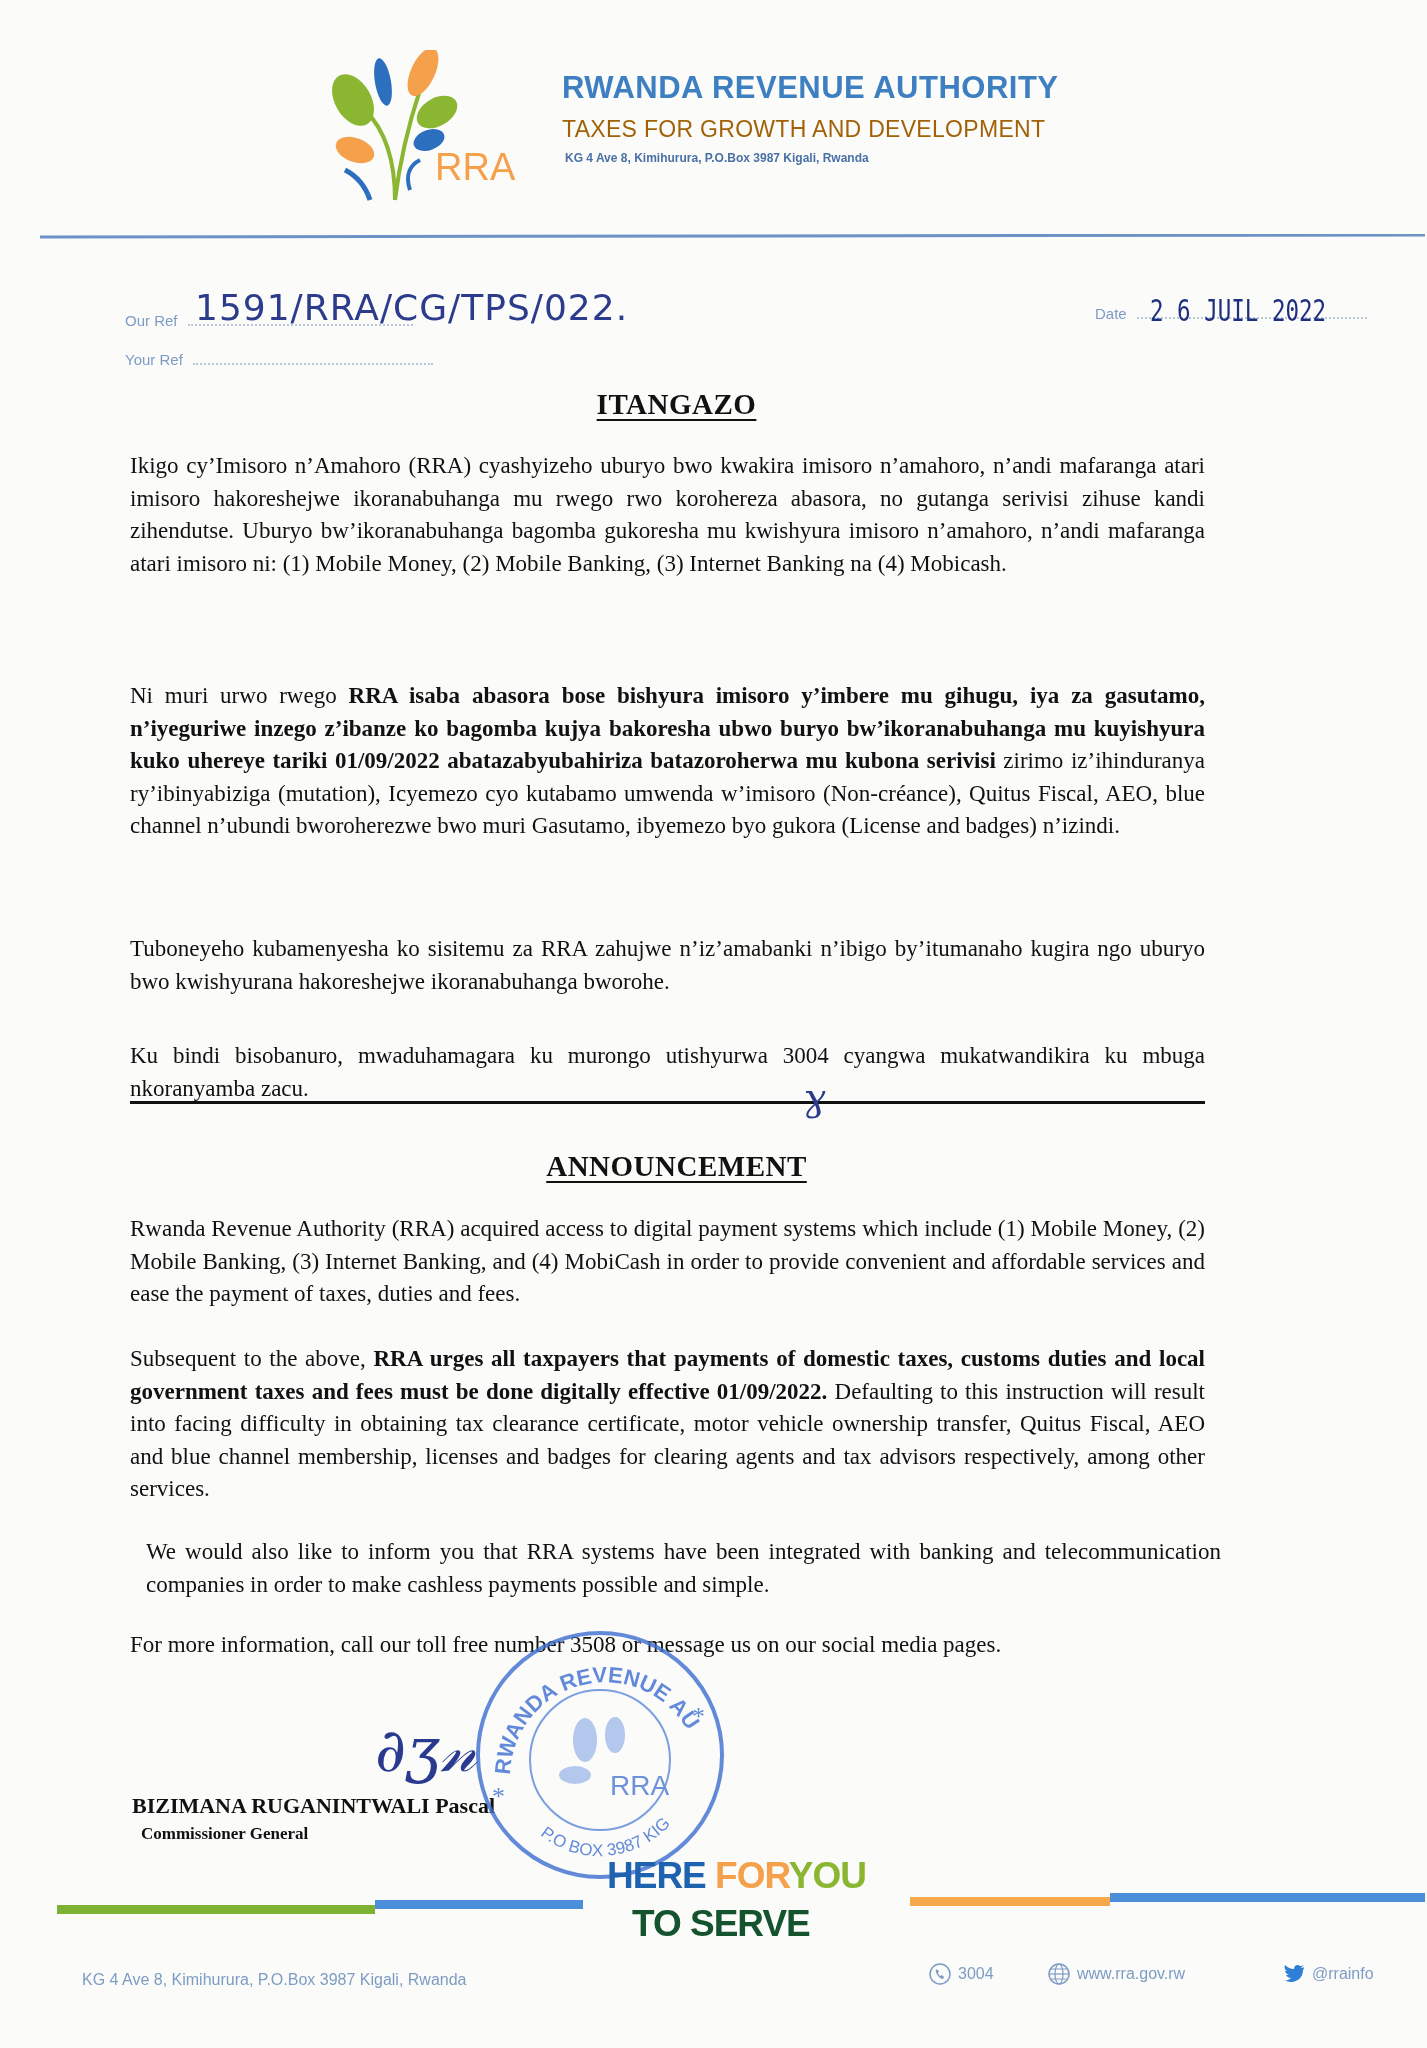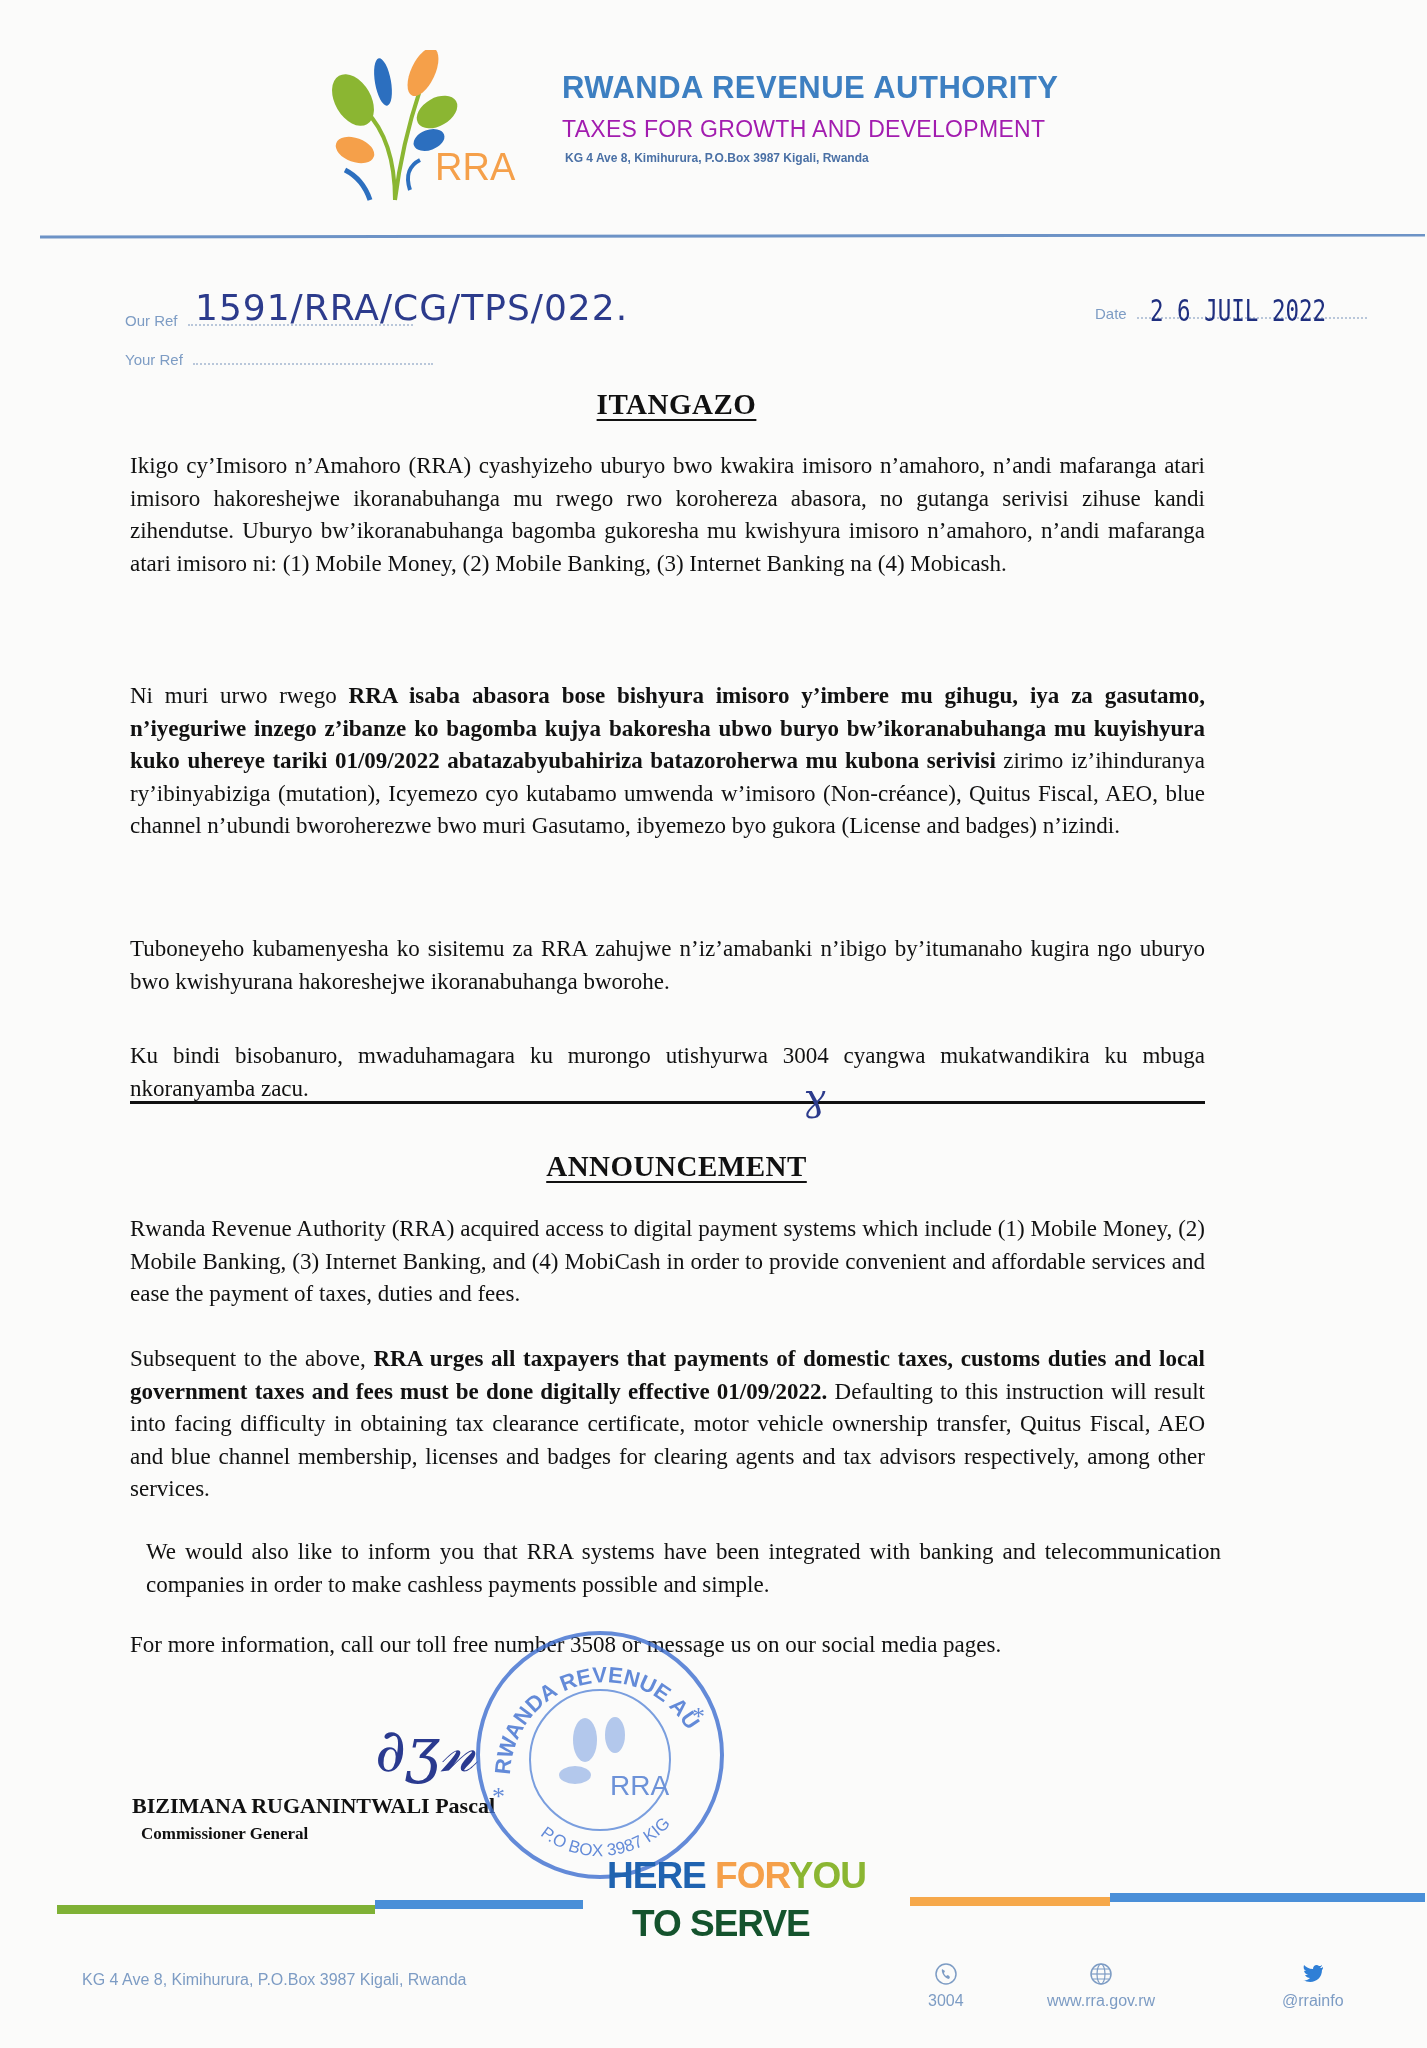--- a/index.html
+++ b/index.html
@@ -3,21 +3,21 @@
 <meta charset="utf-8">
 <style>
   * { box-sizing: border-box; margin: 0; padding: 0; }
   html, body { width: 1427px; height: 2048px; background: #f4f4f2; overflow: hidden; }
   body { position: relative; font-family: "Liberation Serif", serif; color: #111; }
   .page { position: absolute; left: 0; top: 0; width: 1427px; height: 2048px; background: #fbfbfa; }
 
   
   .logo { position: absolute; left: 325px; top: 50px; width: 200px; height: 160px; }
   .org-name { position: absolute; left: 562px; top: 70px; font-family: "Liberation Sans", sans-serif; font-weight: bold; font-size: 31px; color: #3d7fc1; letter-spacing: 0.5px; }
-  .org-tagline { position: absolute; left: 562px; top: 116px; font-family: "Liberation Sans", sans-serif; font-size: 23px; color: #a21caf; letter-spacing: 0.3px; }
+  .org-tagline { position: absolute; left: 562px; top: 116px; font-family: "Liberation Sans", sans-serif; font-size: 23px; color: #a16207; letter-spacing: 0.3px; }
   .org-address { position: absolute; left: 565px; top: 151px; font-family: "Liberation Sans", sans-serif; font-size: 12px; color: #4a70a5; font-weight: bold; }
   .header-rule { position: absolute; left: 40px; top: 234px; width: 1385px; height: 5px; }
 
   
   .ref-row { position: absolute; font-family: "Liberation Sans", sans-serif; font-size: 15px; color: #7d9cc4; }
   .our-ref { left: 125px; top: 312px; }
   .your-ref { left: 125px; top: 351px; }
   .dots { display: inline-block; border-bottom: 2px dotted #b9c7da; height: 2px; vertical-align: baseline; }
   .handwriting { font-family: "DejaVu Sans", sans-serif; color: #2c3b8c; letter-spacing: 1px; }
   .our-ref .handwriting { position: absolute; left: 70px; top: -25px; font-size: 36px; white-space: nowrap; }
@@ -45,21 +45,21 @@
   .slogan-1 .for { color: #f5a04a; }
   .slogan-1 .you { color: #8bb632; }
   .slogan-2 { position: absolute; left: 632px; top: 1903px; font-family: "Liberation Sans", sans-serif; font-weight: bold; font-size: 37px; color: #14532d; letter-spacing: -1px; }
   .bar { position: absolute; height: 9px; }
   .bar-green { left: 57px; top: 1905px; width: 318px; background: #7fb135; }
   .bar-blue-l { left: 375px; top: 1900px; width: 208px; background: #4a8fd8; }
   .bar-orange { left: 910px; top: 1897px; width: 200px; background: #f6a84a; }
   .bar-blue-r { left: 1110px; top: 1893px; width: 315px; background: #4a8fd8; }
 
   .footer-address { position: absolute; left: 82px; top: 1971px; font-family: "Liberation Sans", sans-serif; font-size: 16px; color: #7d9cc4; }
-  .footer-contact { position: absolute; top: 1962px; font-family: "Liberation Sans", sans-serif; font-size: 16px; color: #7d9cc4; display: flex; align-items: center; gap: 6px; flex-direction: column; }
+  .footer-contact { position: absolute; top: 1962px; font-family: "Liberation Sans", sans-serif; font-size: 16px; color: #7d9cc4; display: flex; align-items: center; gap: 6px; }
   .fc-phone { left: 928px; }
   .fc-web { left: 1047px; }
   .fc-tw { left: 1282px; }
   .icon-circle { width: 24px; height: 24px; }
 </style>
 </head>
 <body>
 
 <div class="page">
 

